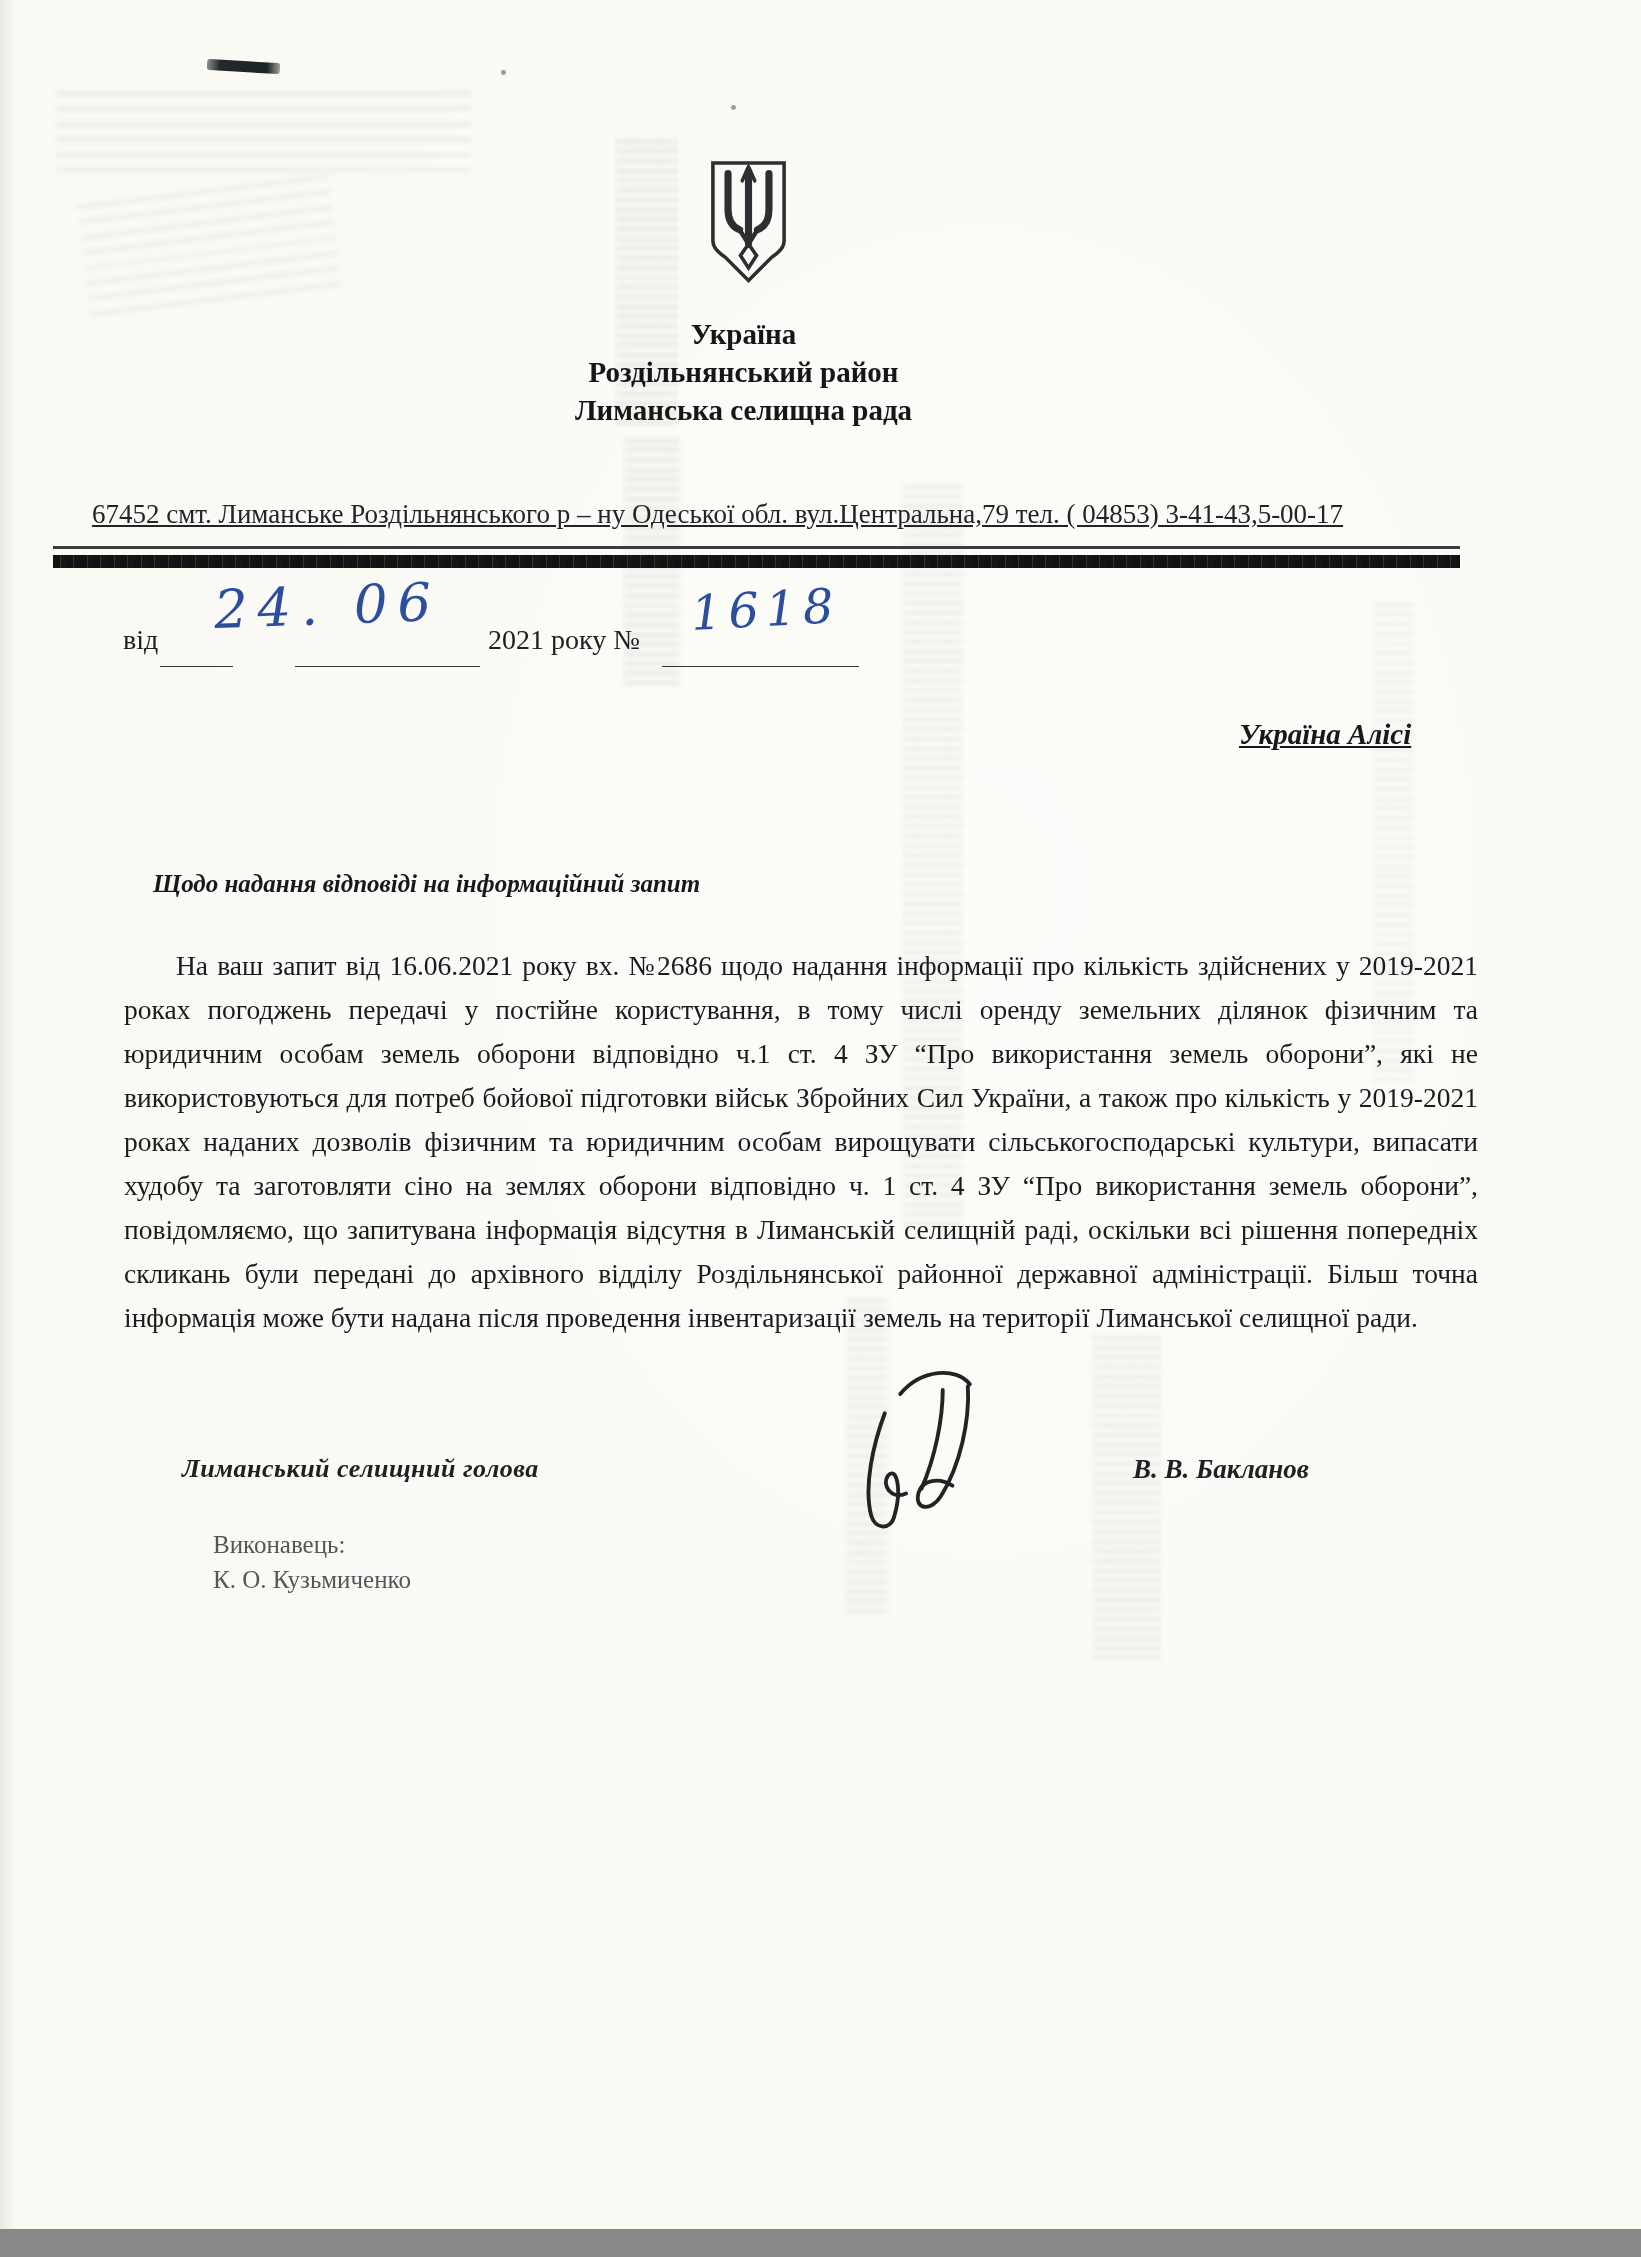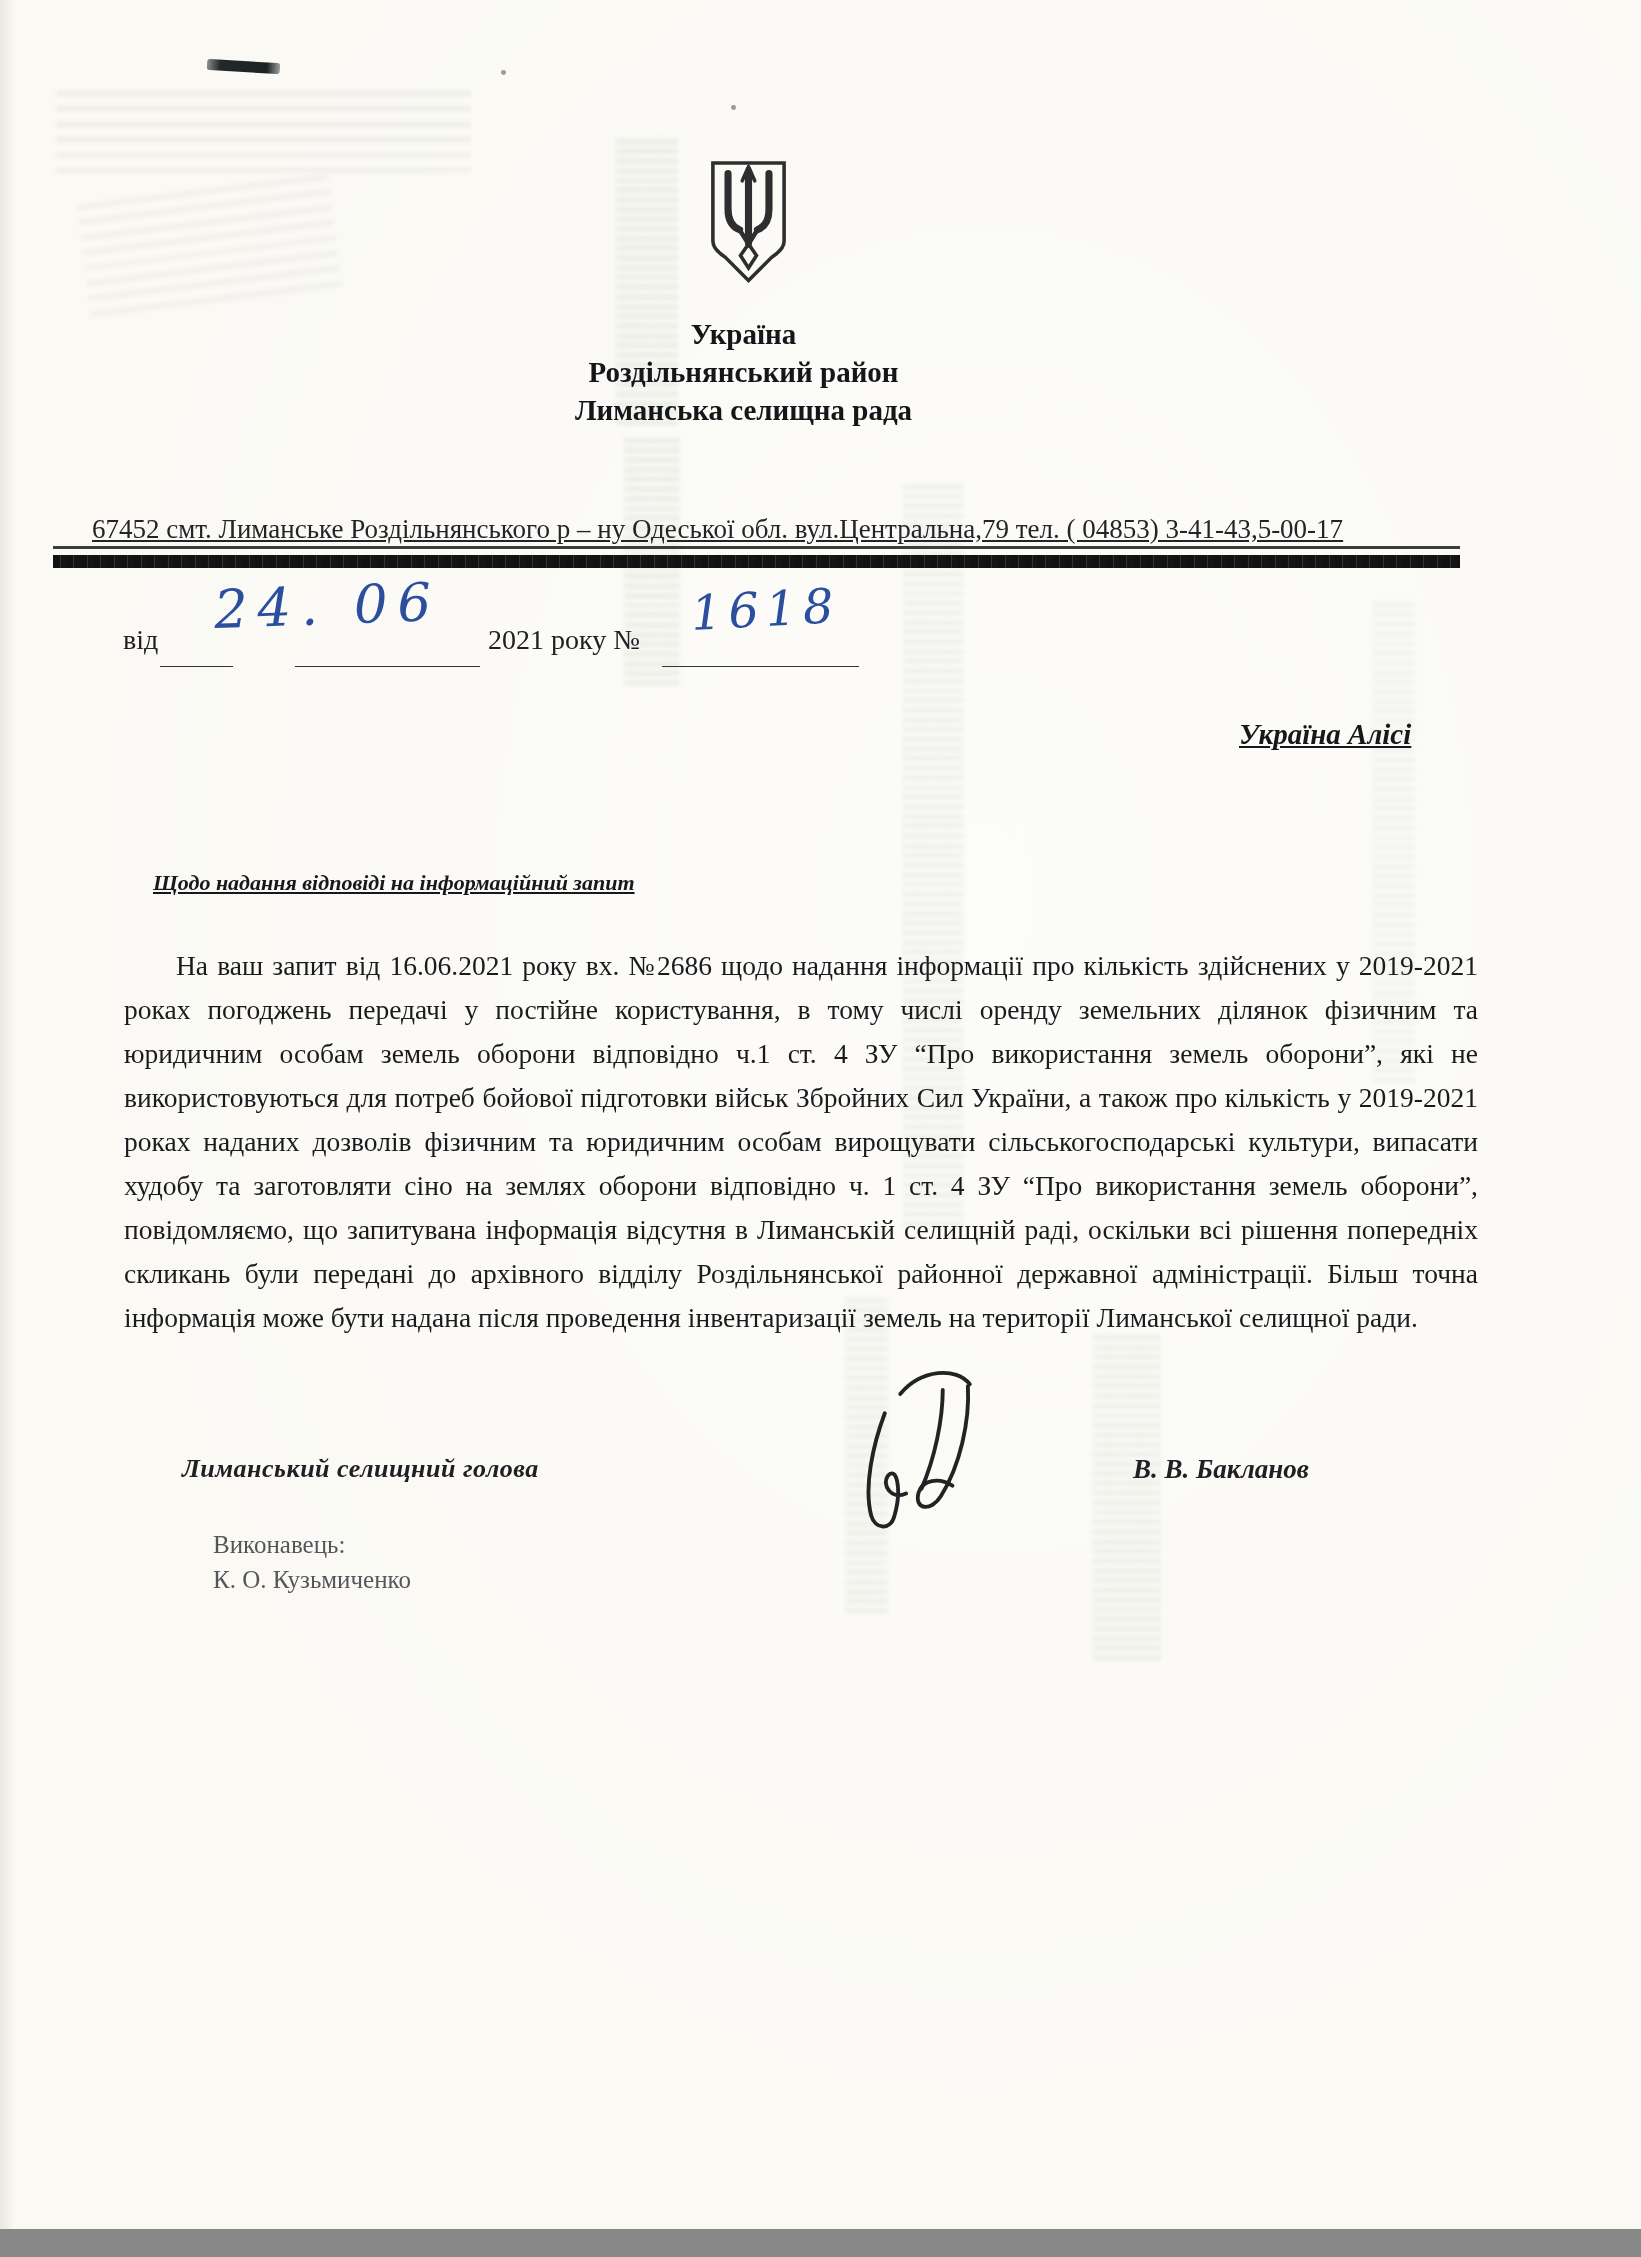--- a/index.html
+++ b/index.html
@@ -39,21 +39,21 @@
     background:repeating-linear-gradient(180deg, rgba(120,125,118,0.20) 0 4.8px, rgba(0,0,0,0) 4.8px 15.4px);
     z-index:0;
   }
 
   
   .emblem{left:704px;top:158px;width:89px;height:131px;z-index:2;}
   .lh-block{left:454px;top:315px;width:579px;text-align:center;z-index:2;
     font-weight:bold;font-size:29px;line-height:38px;color:#15161a;}
   .address{
     left:92px;top:499px;width:1371px;z-index:2;
-    font-size:27px;color:#242428;text-decoration:underline;white-space:nowrap;margin-top:15px;
+    font-size:27px;color:#242428;text-decoration:underline;white-space:nowrap;
   }
   .rule-thin{left:53px;top:546px;width:1407px;height:2.9px;background:#3c3c3e;z-index:2;}
   .rule-thick{
     left:53px;top:555px;width:1407px;height:12.6px;z-index:2;
     background:repeating-linear-gradient(90deg,#121212 0 6.8px,#343434 6.8px 7.7px,#151515 7.7px 13.5px);
   }
 
   
   .ref-text{font-size:28px;color:#202024;z-index:2;}
   .u-seg{height:0;border-bottom:1.9px solid #35353a;z-index:2;}
@@ -65,21 +65,21 @@
   .hand-date{left:214px;top:575px;font-size:53px;letter-spacing:9.7px;}
   .hand-num{left:691px;top:581px;font-size:48px;letter-spacing:6.8px;transform:rotate(-3deg);}
 
   .addressee{
     left:1239px;top:718px;z-index:2;
     font-size:29px;font-weight:bold;font-style:italic;text-decoration:underline;
     color:#17181c;white-space:nowrap;
   }
   .subject{
     left:153px;top:870px;z-index:2;
-    font-size:22px;font-weight:bold;font-style:italic;text-decoration:underline;
+    font-size:25px;font-weight:bold;font-style:italic;
     color:#17181c;white-space:nowrap;
   }
   .body-text{
     left:108px;top:944px;width:1354px;z-index:2;
     font-size:27.5px;line-height:44px;text-align:justify;text-indent:52px;
     color:#1b1b1f;
     margin-left:16px;
   }
   .sig-title{
     left:182px;top:1454px;z-index:2;

